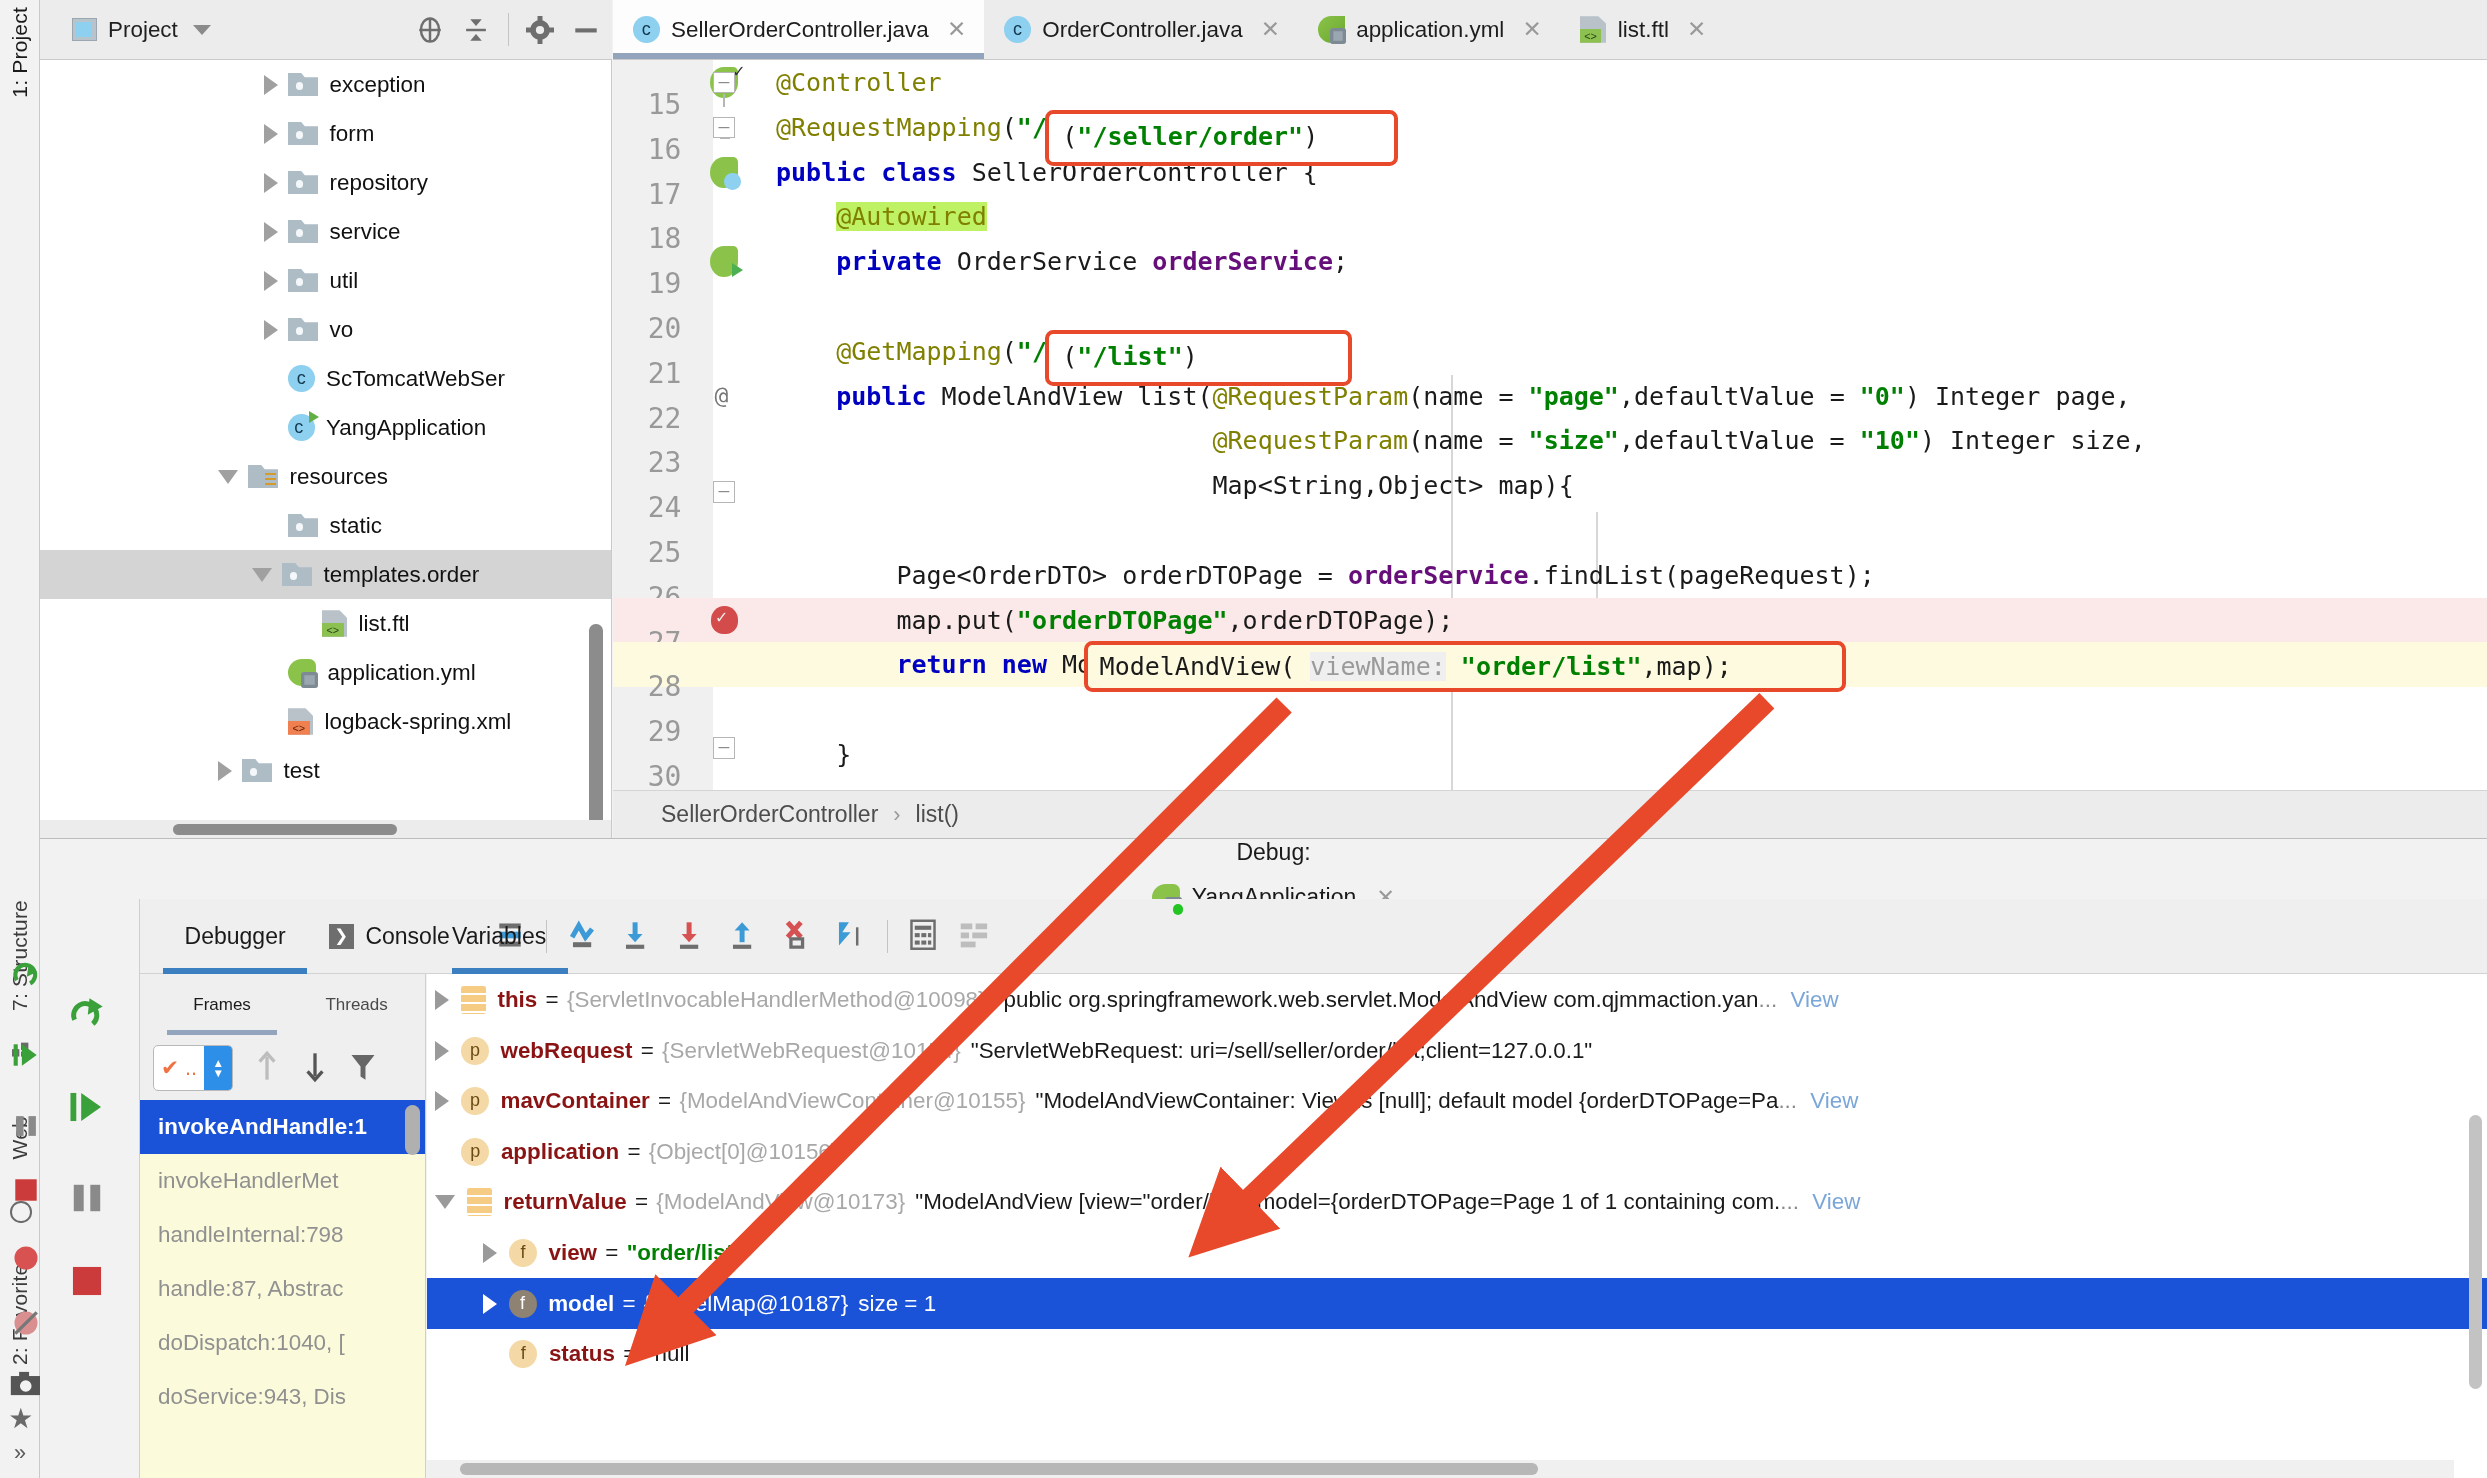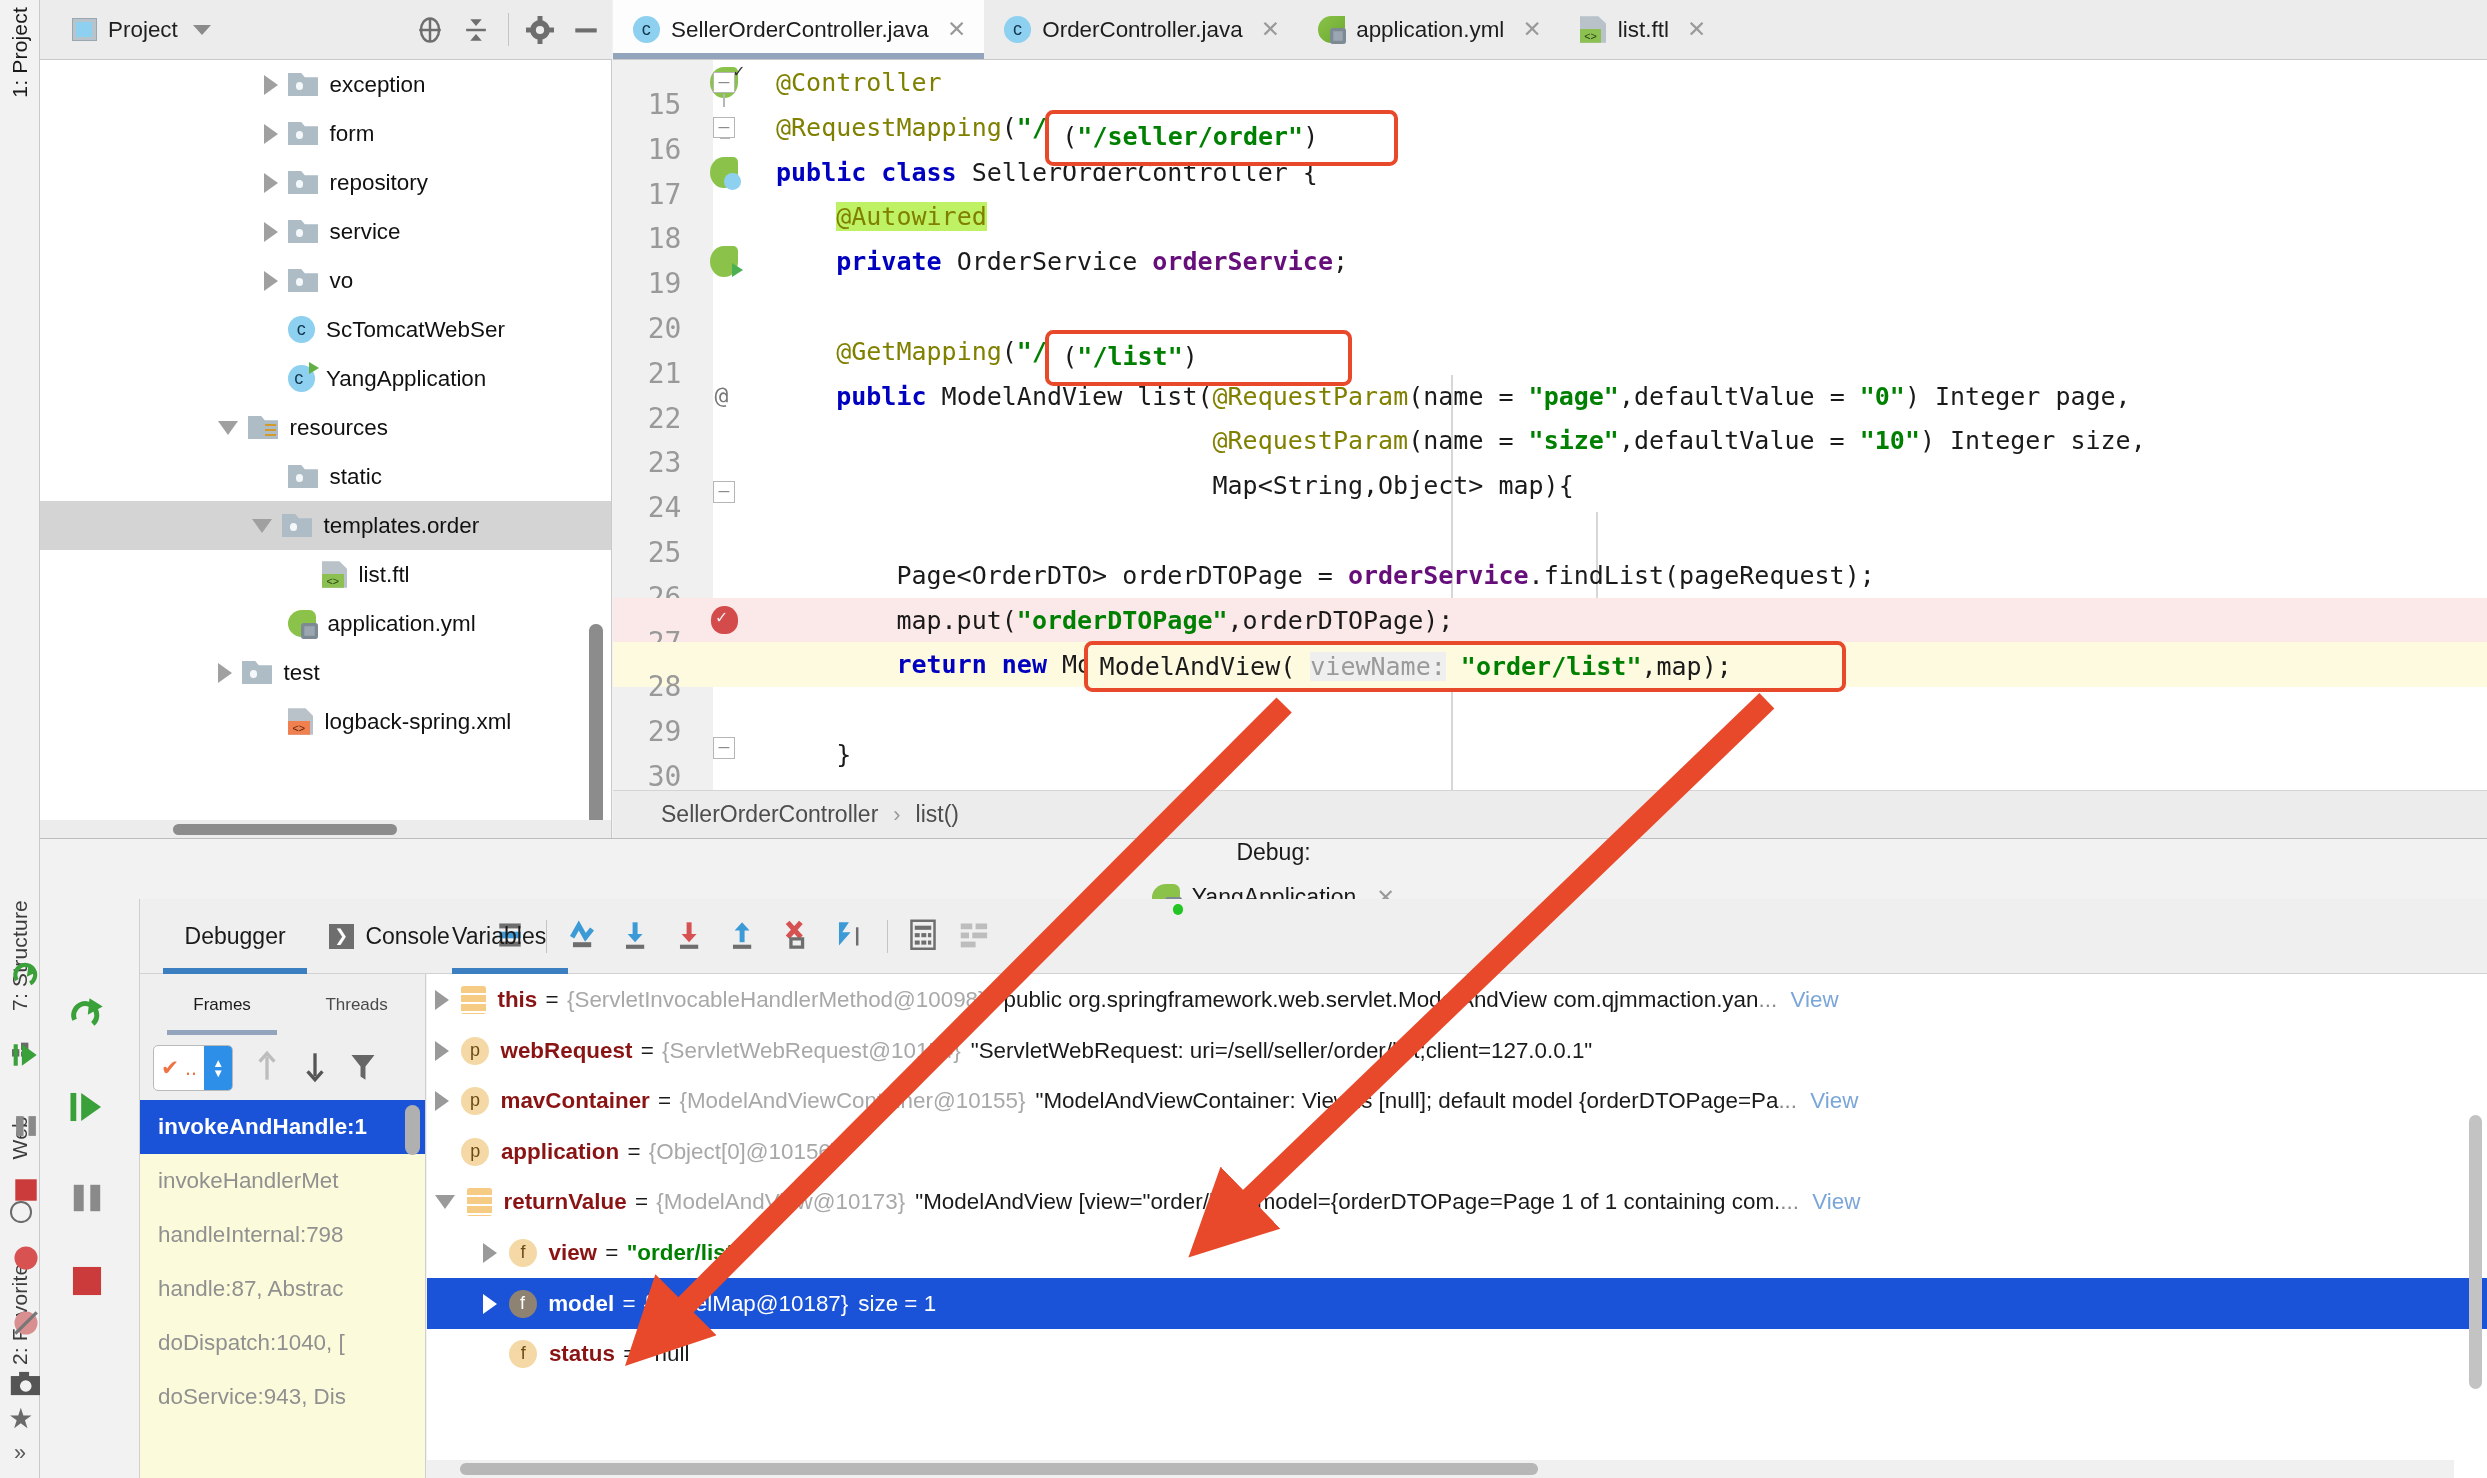--- a/index.html
+++ b/index.html
@@ -576,20 +576,25 @@
       <span>repository</span>
     </div>
     <div class="trow" style="padding-left:224px;">
       <span class="arrow-r"></span>
       <span class="folder"></span>
       <span>service</span>
     </div>
     <div class="trow" style="padding-left:224px;">
       <span class="arrow-r"></span>
       <span class="folder"></span>
+      <span>util</span>
+    </div>
+    <div class="trow" style="padding-left:224px;">
+      <span class="arrow-r"></span>
+      <span class="folder"></span>
       <span>vo</span>
     </div>
     <div class="trow" style="padding-left:248px;">
       <span class="cls-ic"></span>
       <span>ScTomcatWebSer</span>
     </div>
     <div class="trow" style="padding-left:248px;">
       <span class="cls-ic run"></span>
       <span>YangApplication</span>
     </div>
@@ -608,28 +613,28 @@
       <span>templates.order</span>
     </div>
     <div class="trow" style="padding-left:282px;">
       <span class="xml-ic"></span>
       <span>list.ftl</span>
     </div>
     <div class="trow" style="padding-left:248px;">
       <span class="spring-ic"></span>
       <span>application.yml</span>
     </div>
+    <div class="trow" style="padding-left:248px;">
+      <span class="xml-ic orange"></span>
+      <span>logback-spring.xml</span>
+    </div>
     <div class="trow" style="padding-left:178px;">
       <span class="arrow-r"></span>
       <span class="folder"></span>
       <span>test</span>
-    </div>
-    <div class="trow" style="padding-left:248px;">
-      <span class="xml-ic orange"></span>
-      <span>logback-spring.xml</span>
     </div>
     <div class="tree-vscroll"></div>
   </div>
   <div class="tree-hscroll">
       <i></i>
     </div>
 
   <div class="editor">
     <div class="gutter"></div>
     <div class="gutter2"></div>

